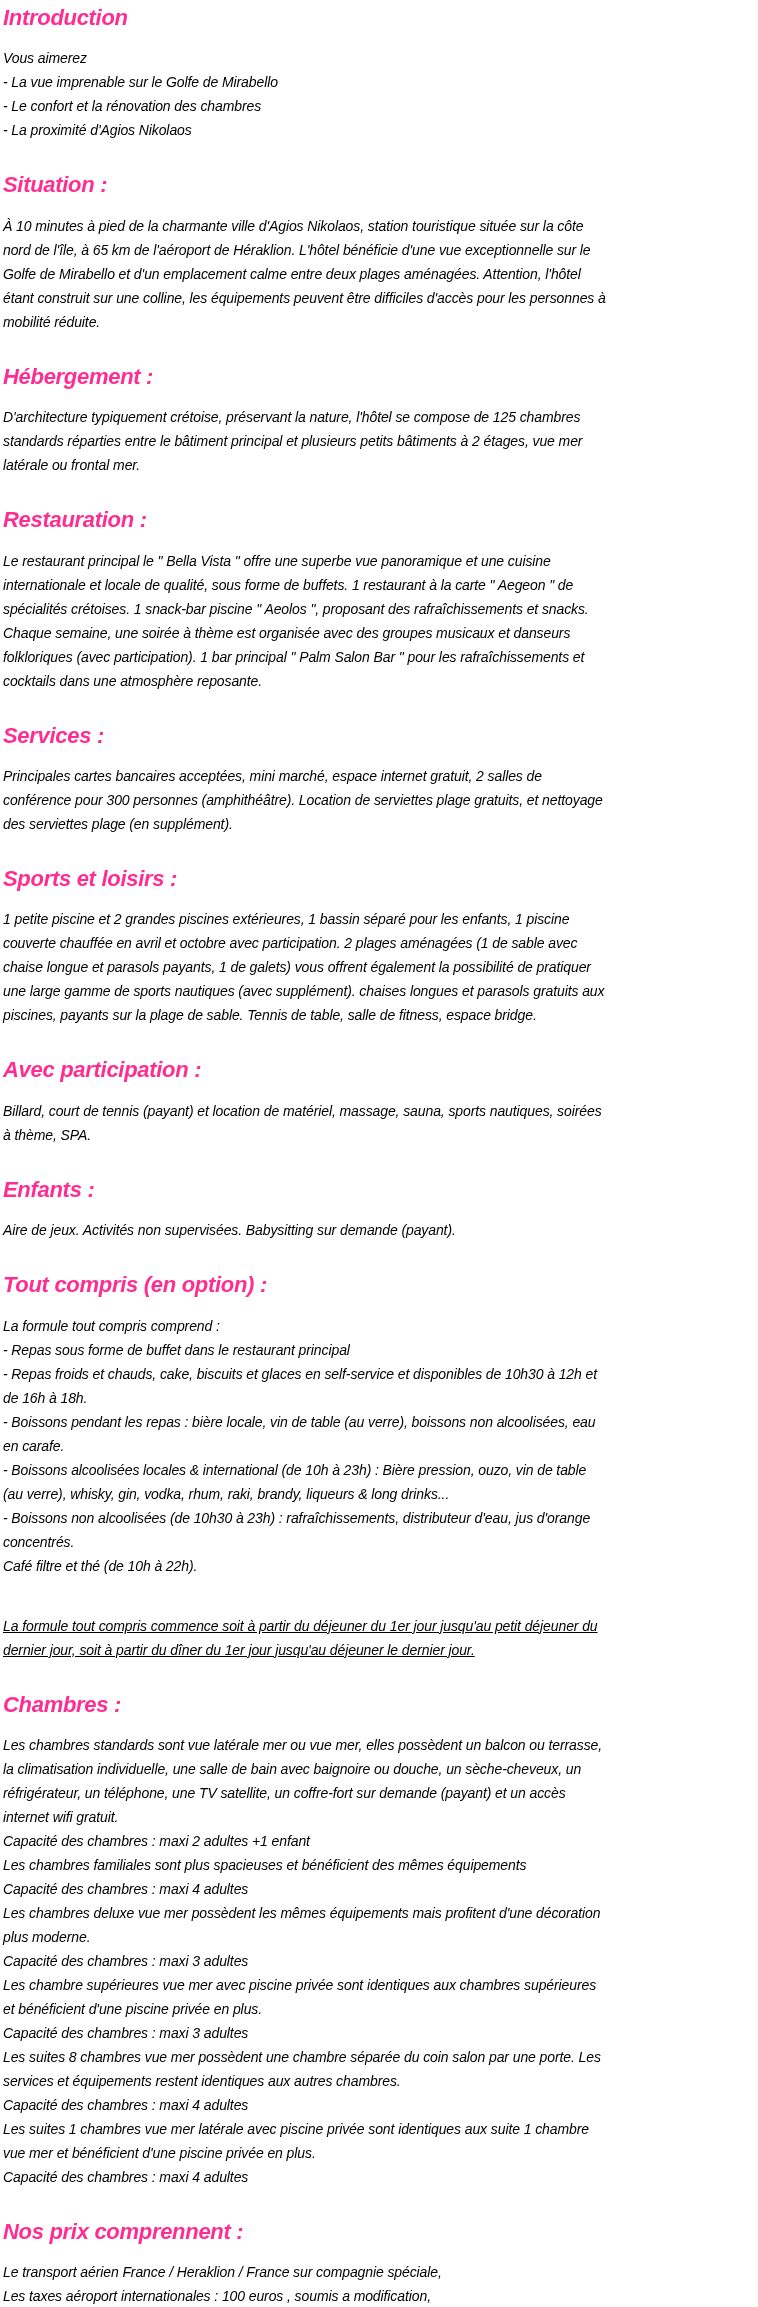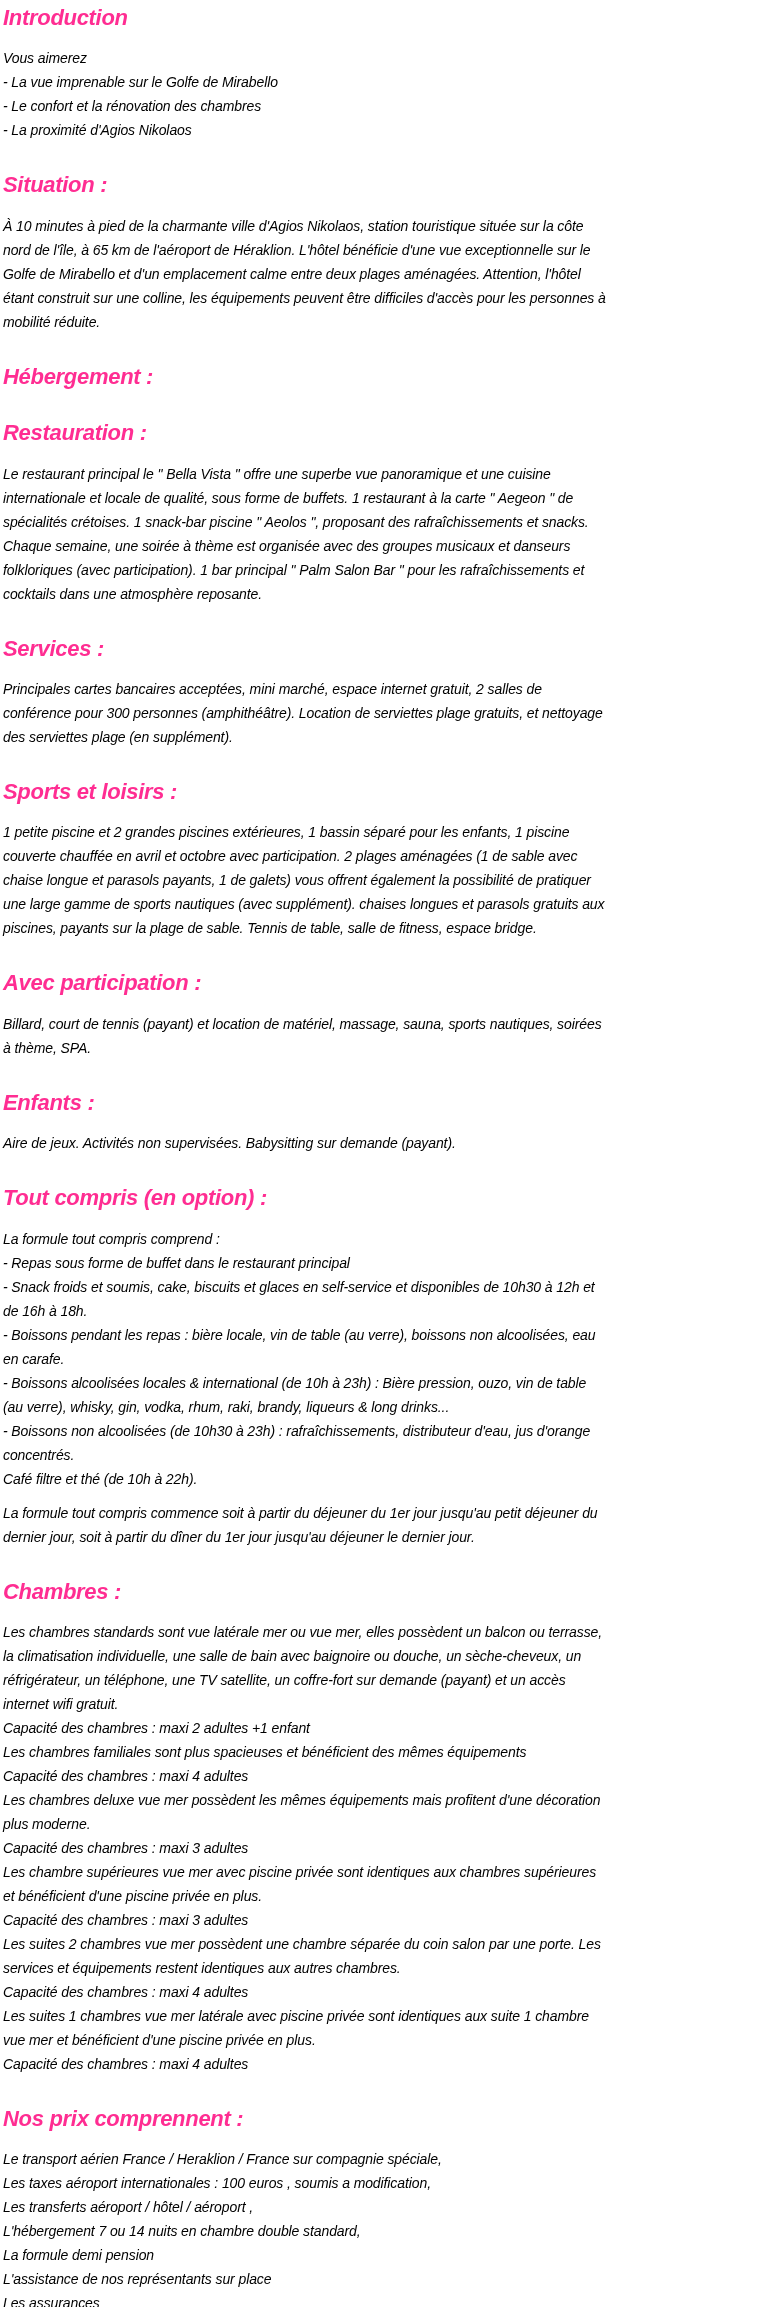--- a/index.html
+++ b/index.html
@@ -23,21 +23,21 @@
     margin: 30px 0 15px 0;
   }
   section:first-of-type h2.section-heading { margin-top: 3px; }
   p.body-line {
     font-size: 14px;
     line-height: 24px;
     font-style: italic;
     color: #000000;
     letter-spacing: -0.1px;
   }
-  p.body-line.spaced { margin-top: 10px; }
+  p.body-line.spaced { margin-top: 36px; text-decoration: underline; }
 </style>
 </head>
 <body>
 
 <div class="page">
 
   <section>
     <h2 class="section-heading">Introduction</h2>
     <p class="body-line">Vous aimerez</p>
     <p class="body-line">- La vue imprenable sur le Golfe de Mirabello</p>
@@ -45,20 +45,21 @@
     <p class="body-line">- La proximité d'Agios Nikolaos</p>
   </section>
 
   <section>
     <h2 class="section-heading">Situation :</h2>
     <p class="body-line">À 10 minutes à pied de la charmante ville d'Agios Nikolaos, station touristique située sur la côte nord de l'île, à 65 km de l'aéroport de Héraklion. L'hôtel bénéficie d'une vue exceptionnelle sur le Golfe de Mirabello et d'un emplacement calme entre deux plages aménagées. Attention, l'hôtel étant construit sur une colline, les équipements peuvent être difficiles d'accès pour les personnes à mobilité réduite.</p>
   </section>
 
   <section>
     <h2 class="section-heading">Hébergement :</h2>
+    <p class="body-line">D'architecture typiquement crétoise, préservant la nature, l'hôtel se compose de 125 chambres standards réparties entre le bâtiment principal et plusieurs petits bâtiments à 2 étages, vue mer latérale ou frontal mer.</p>
   </section>
 
   <section>
     <h2 class="section-heading">Restauration :</h2>
     <p class="body-line">Le restaurant principal le " Bella Vista " offre une superbe vue panoramique et une cuisine internationale et locale de qualité, sous forme de buffets. 1 restaurant à la carte " Aegeon " de spécialités crétoises. 1 snack-bar piscine " Aeolos ", proposant des rafraîchissements et snacks. Chaque semaine, une soirée à thème est organisée avec des groupes musicaux et danseurs folkloriques (avec participation). 1 bar principal " Palm Salon Bar " pour les rafraîchissements et cocktails dans une atmosphère reposante.</p>
   </section>
 
   <section>
     <h2 class="section-heading">Services :</h2>
     <p class="body-line">Principales cartes bancaires acceptées, mini marché, espace internet gratuit, 2 salles de conférence pour 300 personnes (amphithéâtre). Location de serviettes plage gratuits, et nettoyage des serviettes plage (en supplément).</p>
@@ -76,39 +77,39 @@
 
   <section>
     <h2 class="section-heading">Enfants :</h2>
     <p class="body-line">Aire de jeux. Activités non supervisées. Babysitting sur demande (payant).</p>
   </section>
 
   <section>
     <h2 class="section-heading">Tout compris (en option) :</h2>
     <p class="body-line">La formule tout compris comprend :</p>
     <p class="body-line">- Repas sous forme de buffet dans le restaurant principal</p>
-    <p class="body-line">- Snack froids et soumis, cake, biscuits et glaces en self-service et disponibles de 10h30 à 12h et de 16h à 18h.</p>
+    <p class="body-line">- Repas froids et chauds, cake, biscuits et glaces en self-service et disponibles de 10h30 à 12h et de 16h à 18h.</p>
     <p class="body-line">- Boissons pendant les repas : bière locale, vin de table (au verre), boissons non alcoolisées, eau en carafe.</p>
     <p class="body-line">- Boissons alcoolisées locales &amp; international (de 10h à 23h) : Bière pression, ouzo, vin de table (au verre), whisky, gin, vodka, rhum, raki, brandy, liqueurs &amp; long drinks...</p>
     <p class="body-line">- Boissons non alcoolisées (de 10h30 à 23h) : rafraîchissements, distributeur d'eau, jus d'orange concentrés.</p>
     <p class="body-line">Café filtre et thé (de 10h à 22h).</p>
     <p class="body-line spaced">La formule tout compris commence soit à partir du déjeuner du 1er jour jusqu'au petit déjeuner du dernier jour, soit à partir du dîner du 1er jour jusqu'au déjeuner le dernier jour.</p>
   </section>
 
   <section>
     <h2 class="section-heading">Chambres :</h2>
     <p class="body-line">Les chambres standards sont vue latérale mer ou vue mer, elles possèdent un balcon ou terrasse, la climatisation individuelle, une salle de bain avec baignoire ou douche, un sèche-cheveux, un réfrigérateur, un téléphone, une TV satellite, un coffre-fort sur demande (payant) et un accès internet wifi gratuit.</p>
     <p class="body-line">Capacité des chambres : maxi 2 adultes +1 enfant</p>
     <p class="body-line">Les chambres familiales sont plus spacieuses et bénéficient des mêmes équipements</p>
     <p class="body-line">Capacité des chambres : maxi 4 adultes</p>
     <p class="body-line">Les chambres deluxe vue mer possèdent les mêmes équipements mais profitent d'une décoration plus moderne.</p>
     <p class="body-line">Capacité des chambres : maxi 3 adultes</p>
     <p class="body-line">Les chambre supérieures vue mer avec piscine privée sont identiques aux chambres supérieures et bénéficient d'une piscine privée en plus.</p>
     <p class="body-line">Capacité des chambres : maxi 3 adultes</p>
-    <p class="body-line">Les suites 2 chambres vue mer possèdent une chambre séparée du coin salon par une porte. Les services et équipements restent identiques aux autres chambres.</p>
+    <p class="body-line">Les suites 8 chambres vue mer possèdent une chambre séparée du coin salon par une porte. Les services et équipements restent identiques aux autres chambres.</p>
     <p class="body-line">Capacité des chambres : maxi 4 adultes</p>
     <p class="body-line">Les suites 1 chambres vue mer latérale avec piscine privée sont identiques aux suite 1 chambre vue mer et bénéficient d'une piscine privée en plus.</p>
     <p class="body-line">Capacité des chambres : maxi 4 adultes</p>
   </section>
 
   <section>
     <h2 class="section-heading">Nos prix comprennent :</h2>
     <p class="body-line">Le transport aérien France / Heraklion / France sur compagnie spéciale,</p>
     <p class="body-line">Les taxes aéroport internationales : 100 euros , soumis a modification,</p>
     <p class="body-line">Les transferts aéroport / hôtel / aéroport ,</p>

